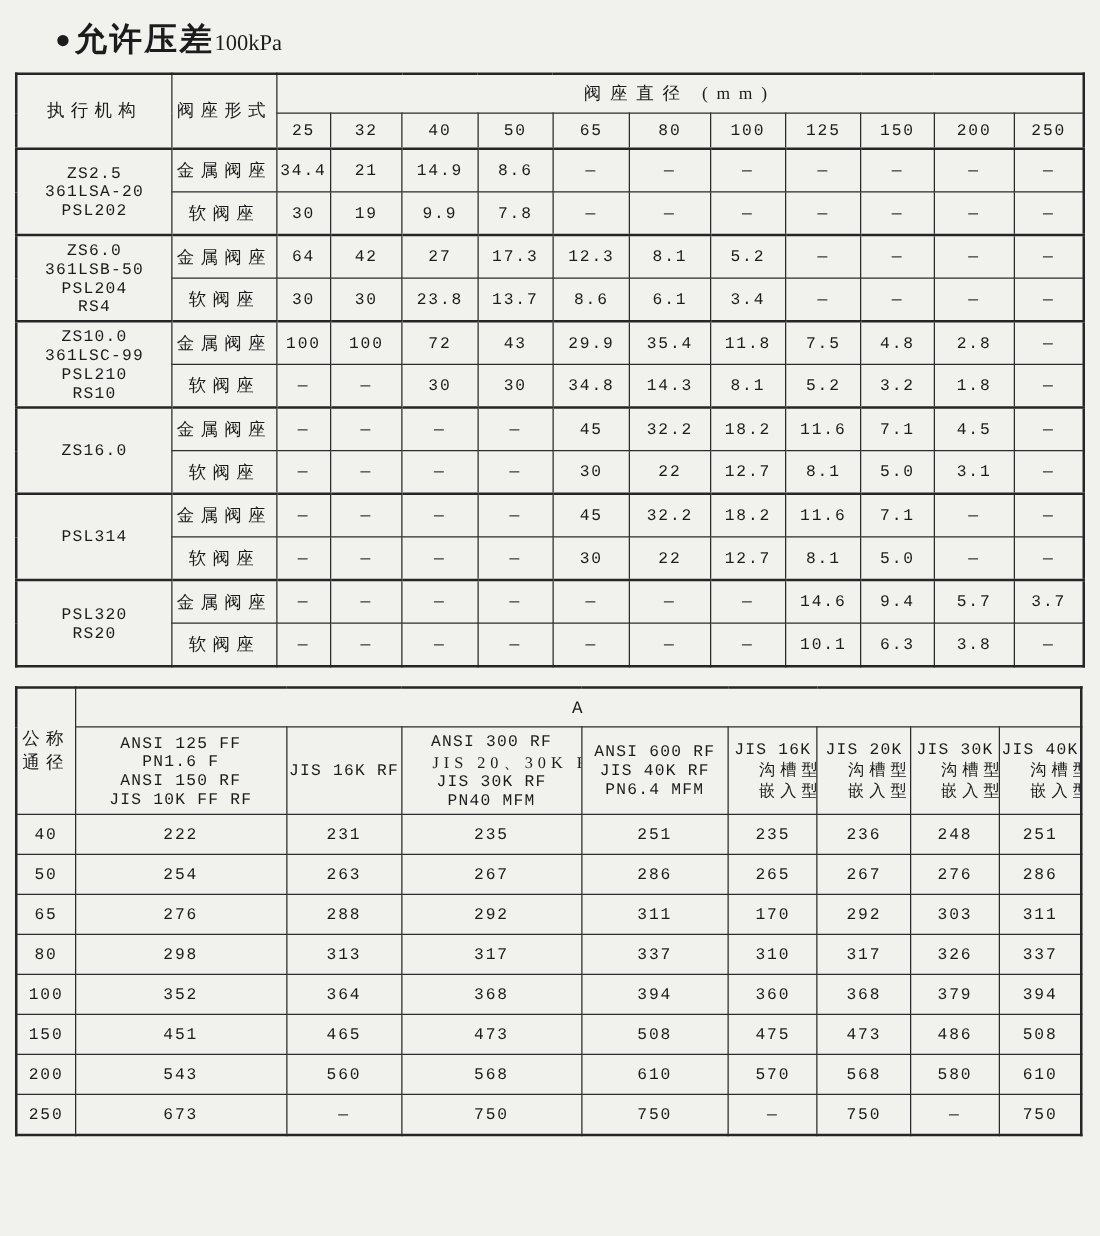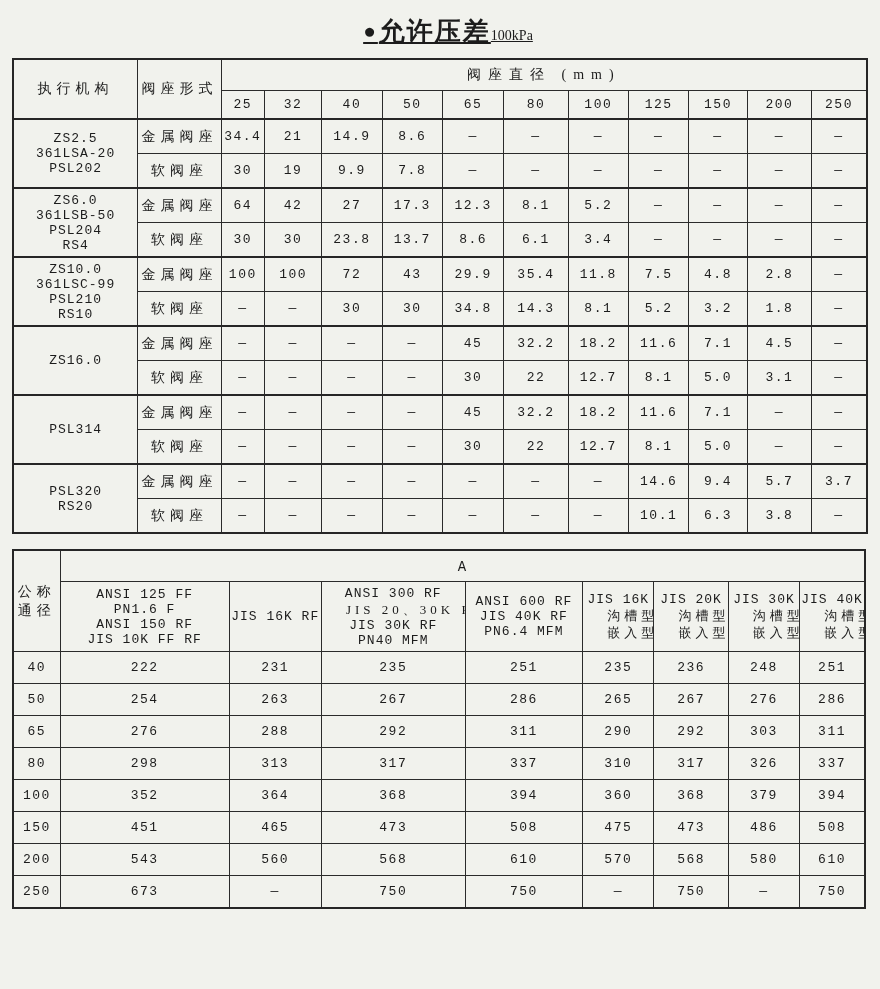--- a/index.html
+++ b/index.html
@@ -6,29 +6,28 @@
   body{
     width:880px;height:989px;
     background:#f1f2ed;
     color:#1c1c1c;
     font-family:"Liberation Serif","DejaVu Serif",serif;
     overflow:hidden;
   }
   .page{position:relative;width:880px;height:989px;background:#f1f2ed;}
 
   .titlebar{
-    display:flex;justify-content:center;align-items:baseline;
+    display:flex;justify-content:flex-start;align-items:baseline;
     padding:0 28px 0 44px;
-    text-decoration:underline;
   }
   .titlebar.first{padding-top:14px;}
   .titlebar.second{padding-top:24px;}
   .sec-title{font-size:26px;font-weight:bold;letter-spacing:2px;white-space:nowrap;}
   .bullet{font-size:21px;vertical-align:2px;margin-right:1px;}
-  .unit{font-size:14px;font-weight:normal;}
+  .unit{font-size:18px;font-weight:normal;}
 
   table{
     border-collapse:collapse;
     table-layout:fixed;
     border:2px solid #262626;
   }
   th,td{
     border:1px solid #2b2b2b;
     text-align:center;vertical-align:middle;
     padding:0;font-weight:normal;
@@ -401,21 +400,21 @@
           <td class="num">267</td>
           <td class="num">276</td>
           <td class="num">286</td>
         </tr>
         <tr>
           <td class="num">65</td>
           <td class="num">276</td>
           <td class="num">288</td>
           <td class="num">292</td>
           <td class="num">311</td>
-          <td class="num">290</td>
+          <td class="num">170</td>
           <td class="num">292</td>
           <td class="num">303</td>
           <td class="num">311</td>
         </tr>
         <tr>
           <td class="num">80</td>
           <td class="num">298</td>
           <td class="num">313</td>
           <td class="num">317</td>
           <td class="num">337</td>

